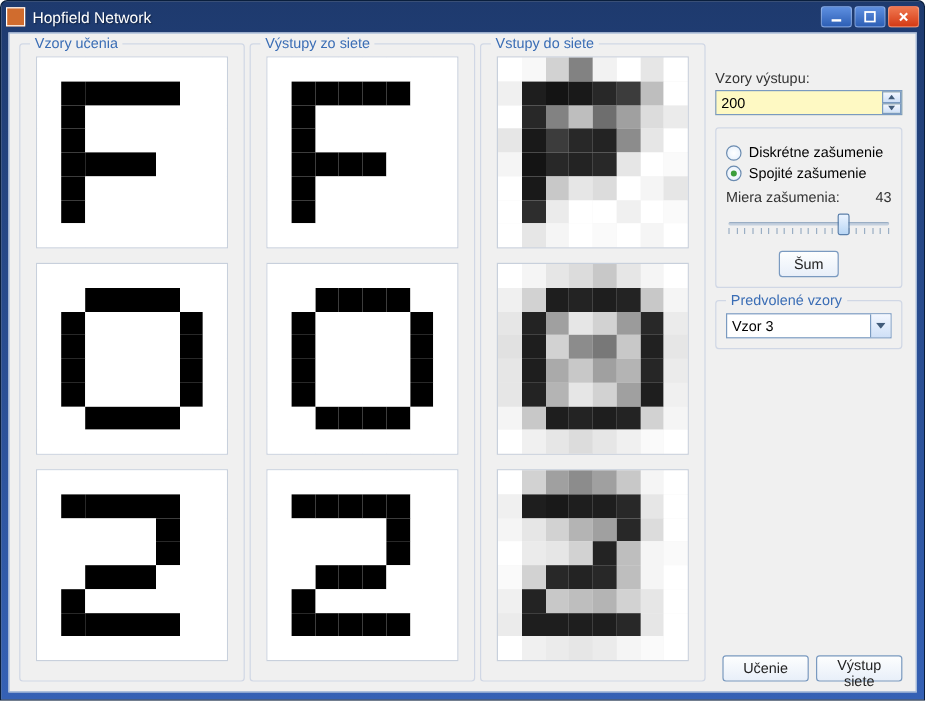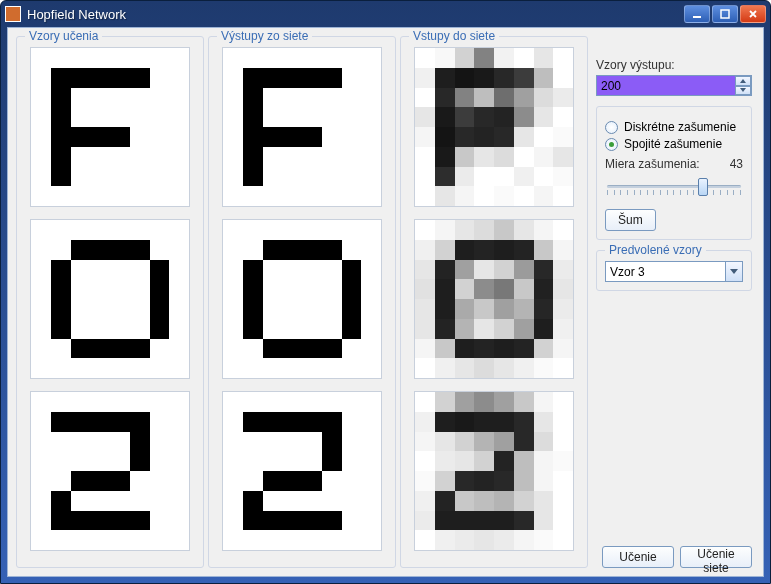--- a/index.html
+++ b/index.html
@@ -27,40 +27,40 @@
 .col-right { width: 160px; display: flex; flex-direction: column; padding-left: 4px; }
 
 .pattern-box { width: 160px; height: 160px; background: #fff; border: 1px solid #c8d0dc; display: grid; grid-template-columns: repeat(8,1fr); grid-template-rows: repeat(8,1fr); }
 .pattern-box div { background: #fff; }
 .pattern-box .k { background: #000; }
 
 .noisy-box { width: 160px; height: 160px; border: 1px solid #c8d0dc; display: grid; grid-template-columns: repeat(8,1fr); grid-template-rows: repeat(8,1fr); }
 .noisy-box div { background: #fff; }
 
 label.field-label { color: #333; font-size: 12px; display: block; margin-bottom: 3px; }
-input.numeric { width: 100%; height: 21px; border: 1px solid #7a9ac0; padding: 1px 18px 1px 4px; background: #8b5cf6; }
+input.numeric { width: 100%; height: 21px; border: 1px solid #7a9ac0; padding: 1px 18px 1px 4px; background: #fef9c3; }
 .spin-wrap { position: relative; margin-bottom: 10px; }
 .spin-btns { position: absolute; right: 1px; top: 1px; width: 16px; height: 19px; display: flex; flex-direction: column; }
 .spin-btns div { flex: 1; background: linear-gradient(#f3f7ff,#cfe0f7); border: 1px solid #7a9ac0; display: flex; align-items: center; justify-content: center; }
 .spin-btns svg { width: 6px; height: 4px; }
 
 .radio-row { display: flex; align-items: center; gap: 6px; margin: 3px 0; }
 .radio { width: 13px; height: 13px; border: 1px solid #6a8bb0; border-radius: 50%; background: radial-gradient(#fff,#e3eefb); display: flex; align-items: center; justify-content: center; }
 .radio.checked::after { content: ''; width: 5px; height: 5px; background: #3b9e3b; border-radius: 50%; }
 
 .slider-label-row { display: flex; justify-content: space-between; margin: 6px 0 2px 0; color: #333; }
 .slider { position: relative; height: 28px; }
 .slider-track { position: absolute; top: 12px; left: 2px; right: 2px; height: 3px; background: #c4d0de; border-top: 1px solid #9aaec4; border-radius: 2px; }
 .slider-ticks { position: absolute; top: 17px; left: 2px; right: 2px; height: 5px; display: flex; justify-content: space-between; }
 .slider-ticks span { width: 1px; height: 5px; background: #9aaec4; }
 .slider-thumb { position: absolute; top: 5px; width: 10px; height: 18px; background: linear-gradient(#eaf3ff,#b9d6f5); border: 1px solid #5a7fab; border-radius: 2px; }
 
 button.btn { height: 22px; border: 1px solid #7a9ac0; background: linear-gradient(#fdfefe, #e8eff9); border-radius: 3px; padding: 0 12px; cursor: pointer; color: #222; }
 
-.center-row { display: flex; margin-top: 8px; }
+.center-row { display: flex; justify-content: center; margin-top: 8px; }
 
 select.combo { width: 100%; height: 21px; border: 1px solid #7a9ac0; background: #fff; padding-left: 4px; }
 .combo-wrap { position: relative; }
 .combo-wrap .drop-icon { position: absolute; right: 1px; top: 1px; width: 17px; height: 19px; background: linear-gradient(#f3f7ff,#cfe0f7); border-left: 1px solid #7a9ac0; display: flex; align-items: center; justify-content: center; pointer-events: none; }
 .combo-wrap select { appearance: none; -webkit-appearance: none; }
 
 .bottom-buttons { margin-top: auto; display: flex; justify-content: flex-end; gap: 6px; }
 .bottom-buttons .btn { width: 72px; }
 
 .gap-fill { height: 22px; }
@@ -779,18 +779,18 @@
           <div class="drop-icon">
               <svg width="8" height="5" viewBox="0 0 8 5">
                 <path d="M0 0 L4 5 L8 0 Z" fill="#425c7a"></path>
               </svg>
             </div>
         </div>
       </div>
 
       <div class="bottom-buttons">
         <button class="btn">Učenie</button>
-        <button class="btn">Učenie siete</button>
+        <button class="btn">Výstup siete</button>
       </div>
     </div>
 
   </div>
 </div>
 
 </body></html>

